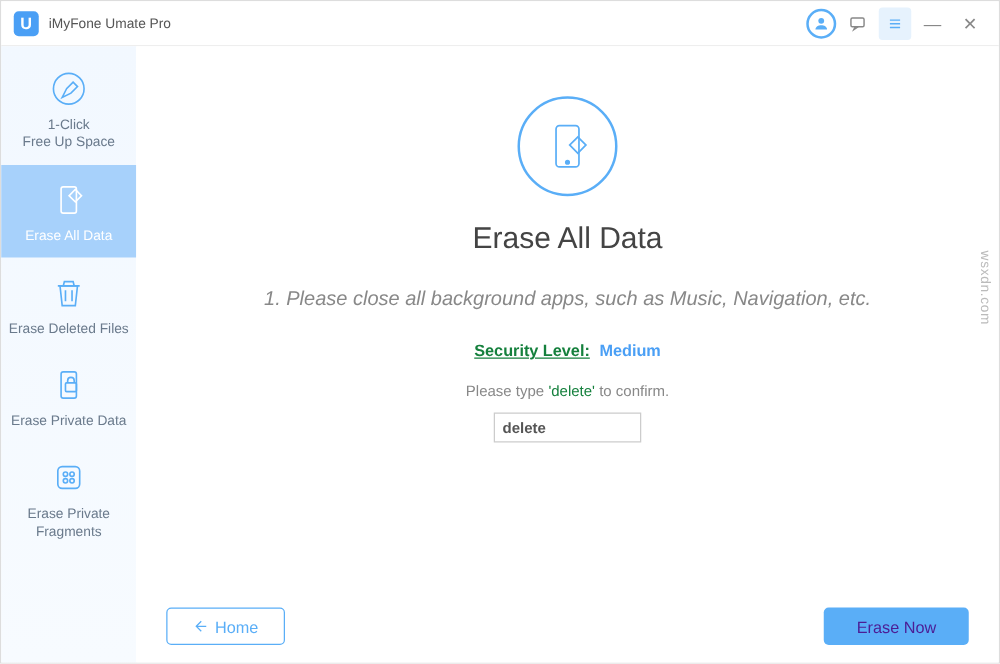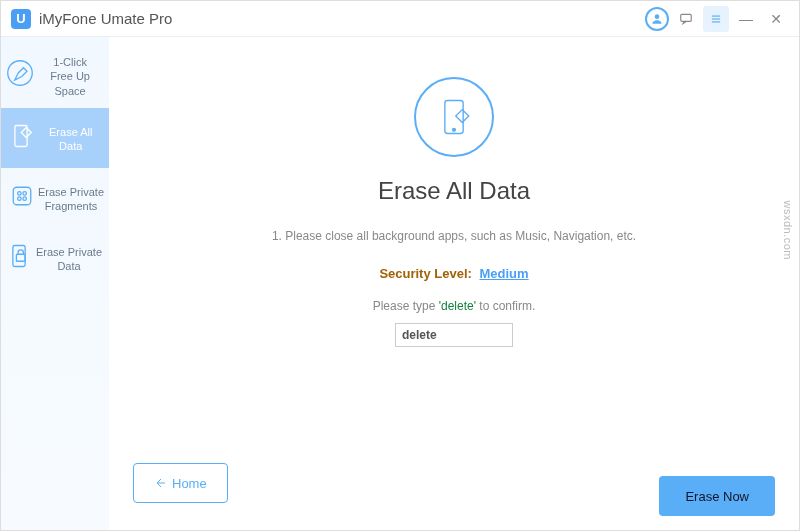--- a/index.html
+++ b/index.html
@@ -1,50 +1,50 @@
 <!DOCTYPE html>
 <html><head>
 <meta charset="utf-8">
 <style>
 * { margin: 0; padding: 0; box-sizing: border-box; }
 body { font-family: 'Segoe UI', Arial, sans-serif; background: #fff; width: 800px; height: 531px; overflow: hidden; font-size: 13px; color: #333; }
 .app { width: 800px; height: 531px; border: 1px solid #ddd; display: flex; flex-direction: column; }
 .titlebar { height: 36px; background: #fff; border-bottom: 1px solid #eee; display: flex; align-items: center; padding: 0 10px; }
 .logo { width: 20px; height: 20px; background: #4a9ff5; border-radius: 4px; display: flex; align-items: center; justify-content: center; color: #fff; font-weight: bold; font-size: 13px; margin-right: 8px; }
-.app-title { font-size: 15px; color: #555; flex: 0 0 auto; }
+.app-title { font-size: 11px; color: #555; flex: 0 0 auto; }
 .titlebar-spacer { flex: 1; }
 .titlebar-btn { width: 26px; height: 26px; display: flex; align-items: center; justify-content: center; margin-left: 4px; cursor: pointer; color: #888; }
 .avatar { width: 24px; height: 24px; border-radius: 50%; border: 2px solid #5aaef7; display: flex; align-items: center; justify-content: center; }
 .avatar svg { width: 14px; height: 14px; }
 .feedback-icon svg, .menu-icon svg { width: 14px; height: 14px; }
 .menu-icon { background: #e6f2fd; border-radius: 3px; }
 .min-icon, .close-icon { font-size: 14px; }
 .body { flex: 1; display: flex; }
 .sidebar { width: 108px; background: linear-gradient(#f2f8ff, #f7fbff); display: flex; flex-direction: column; padding-top: 6px; }
-.sidebar-item { display: flex; flex-direction: row; align-items: center; justify-content: center; padding: 12px 4px 10px; color: #6a7a8c; font-size: 11px; text-align: center; cursor: pointer; line-height: 1.3; }
+.sidebar-item { display: flex; flex-direction: column; align-items: center; justify-content: center; padding: 12px 4px 10px; color: #6a7a8c; font-size: 11px; text-align: center; cursor: pointer; line-height: 1.3; }
 .sidebar-item .icon { width: 32px; height: 32px; display: flex; align-items: center; justify-content: center; margin-bottom: 6px; }
 .sidebar-item.active { background: #a7d1fb; color: #fff; }
 .sidebar-item.active svg { stroke: #fff; fill: none; }
 .sidebar-item svg { stroke: #5aaef7; fill: none; stroke-width: 1.5; }
 .main { flex: 1; background: #fff; display: flex; flex-direction: column; align-items: center; padding-top: 40px; position: relative; }
 .big-icon { width: 80px; height: 80px; border: 2px solid #5aaef7; border-radius: 50%; display: flex; align-items: center; justify-content: center; margin-bottom: 20px; }
 .big-icon svg { stroke: #5aaef7; fill: none; stroke-width: 1.5; }
 .heading { font-size: 24px; font-weight: 400; color: #444; margin-bottom: 20px; }
-.instructions { text-align: center; color: #888; font-size: 12px; line-height: 1.9; margin-bottom: 18px; }
+.instructions { text-align: center; color: #888; font-size: 16px; line-height: 1.9; margin-bottom: 18px; font-style: italic; }
 .security-row { font-size: 13px; margin-bottom: 18px; }
-.security-label { font-weight: bold; color: #a16207; }
-.security-link { color: #4a9ff5; text-decoration: underline; cursor: pointer; font-weight: bold; margin-left: 4px; }
+.security-label { font-weight: bold; color: #15803d; text-decoration: underline; }
+.security-link { color: #4a9ff5; cursor: pointer; font-weight: bold; margin-left: 4px; }
 .confirm-row { font-size: 12px; color: #888; margin-bottom: 10px; }
 .confirm-word { color: #15803d; }
 .confirm-input { width: 118px; height: 24px; border: 1px solid #ccc; padding: 2px 6px; font-size: 12px; color: #555; text-align: left; font-weight: bold; }
 .footer { position: absolute; bottom: 14px; left: 0; right: 0; display: flex; justify-content: space-between; padding: 0 24px; }
-.btn { height: 40px; padding: 0 20px; border-radius: 4px; font-size: 13px; cursor: pointer; display: flex; align-items: center; justify-content: center; }
+.btn { height: 30px; padding: 0 20px; border-radius: 4px; font-size: 13px; cursor: pointer; display: flex; align-items: center; justify-content: center; }
 .btn-home { border: 1px solid #5aaef7; color: #5aaef7; background: #fff; }
 .btn-home svg { width: 14px; height: 12px; margin-right: 4px; stroke: #5aaef7; fill: #5aaef7; }
-.btn-erase { background: #5aaef7; color: #0f172a; border: none; padding: 0 26px; margin-top: 13px; }
+.btn-erase { background: #5aaef7; color: #4c1d95; border: none; padding: 0 26px; }
 .watermark { position: absolute; right: 6px; top: 260px; transform: rotate(90deg); transform-origin: right top; font-size: 11px; color: #bbb; letter-spacing: 0.5px; pointer-events: none; }
 </style>
 </head>
 <body>
 
 <div class="app">
 
   <div class="titlebar">
     <div class="logo">U</div>
     <div class="app-title">iMyFone Umate Pro</div>
@@ -90,39 +90,50 @@
           <svg viewBox="0 0 32 32" width="28" height="28">
               <rect x="9" y="4" width="14" height="24" rx="2"></rect>
               <rect x="18" y="8" width="8" height="8" transform="rotate(45 22 12)"></rect>
             </svg>
         </span>
         <span>Erase All Data</span>
       </div>
       <div class="sidebar-item">
         <span class="icon">
           <svg viewBox="0 0 32 32" width="28" height="28">
-              <rect x="6" y="6" width="20" height="20" rx="4"></rect>
-              <circle cx="13" cy="13" r="2"></circle>
-              <circle cx="19" cy="13" r="2"></circle>
-              <circle cx="13" cy="19" r="2"></circle>
-              <circle cx="19" cy="19" r="2"></circle>
+              <path d="M8 10h16l-2 18H10z"></path>
+              <path d="M6 10h20M12 6h8l1 4H11z"></path>
+              <line x1="13" y1="14" x2="13" y2="24"></line>
+              <line x1="19" y1="14" x2="19" y2="24"></line>
             </svg>
         </span>
-        <span style="white-space:pre-line">Erase Private
-Fragments</span>
+        <span>Erase Deleted Files</span>
       </div>
       <div class="sidebar-item">
         <span class="icon">
           <svg viewBox="0 0 32 32" width="28" height="28">
               <rect x="9" y="4" width="14" height="24" rx="2"></rect>
               <rect x="13" y="14" width="10" height="8" rx="1"></rect>
               <path d="M15 14v-2a3 3 0 016 0v2"></path>
             </svg>
         </span>
         <span>Erase Private Data</span>
+      </div>
+      <div class="sidebar-item">
+        <span class="icon">
+          <svg viewBox="0 0 32 32" width="28" height="28">
+              <rect x="6" y="6" width="20" height="20" rx="4"></rect>
+              <circle cx="13" cy="13" r="2"></circle>
+              <circle cx="19" cy="13" r="2"></circle>
+              <circle cx="13" cy="19" r="2"></circle>
+              <circle cx="19" cy="19" r="2"></circle>
+            </svg>
+        </span>
+        <span style="white-space:pre-line">Erase Private
+Fragments</span>
       </div>
     </div>
 
     <div class="main">
       <div class="big-icon">
         <svg viewBox="0 0 48 48" width="44" height="44">
             <rect x="14" y="6" width="20" height="36" rx="3"></rect>
             <circle cx="24" cy="38" r="1.5" fill="#5aaef7"></circle>
             <rect x="28" y="18" width="10" height="10" transform="rotate(45 33 23)"></rect>
           </svg>

